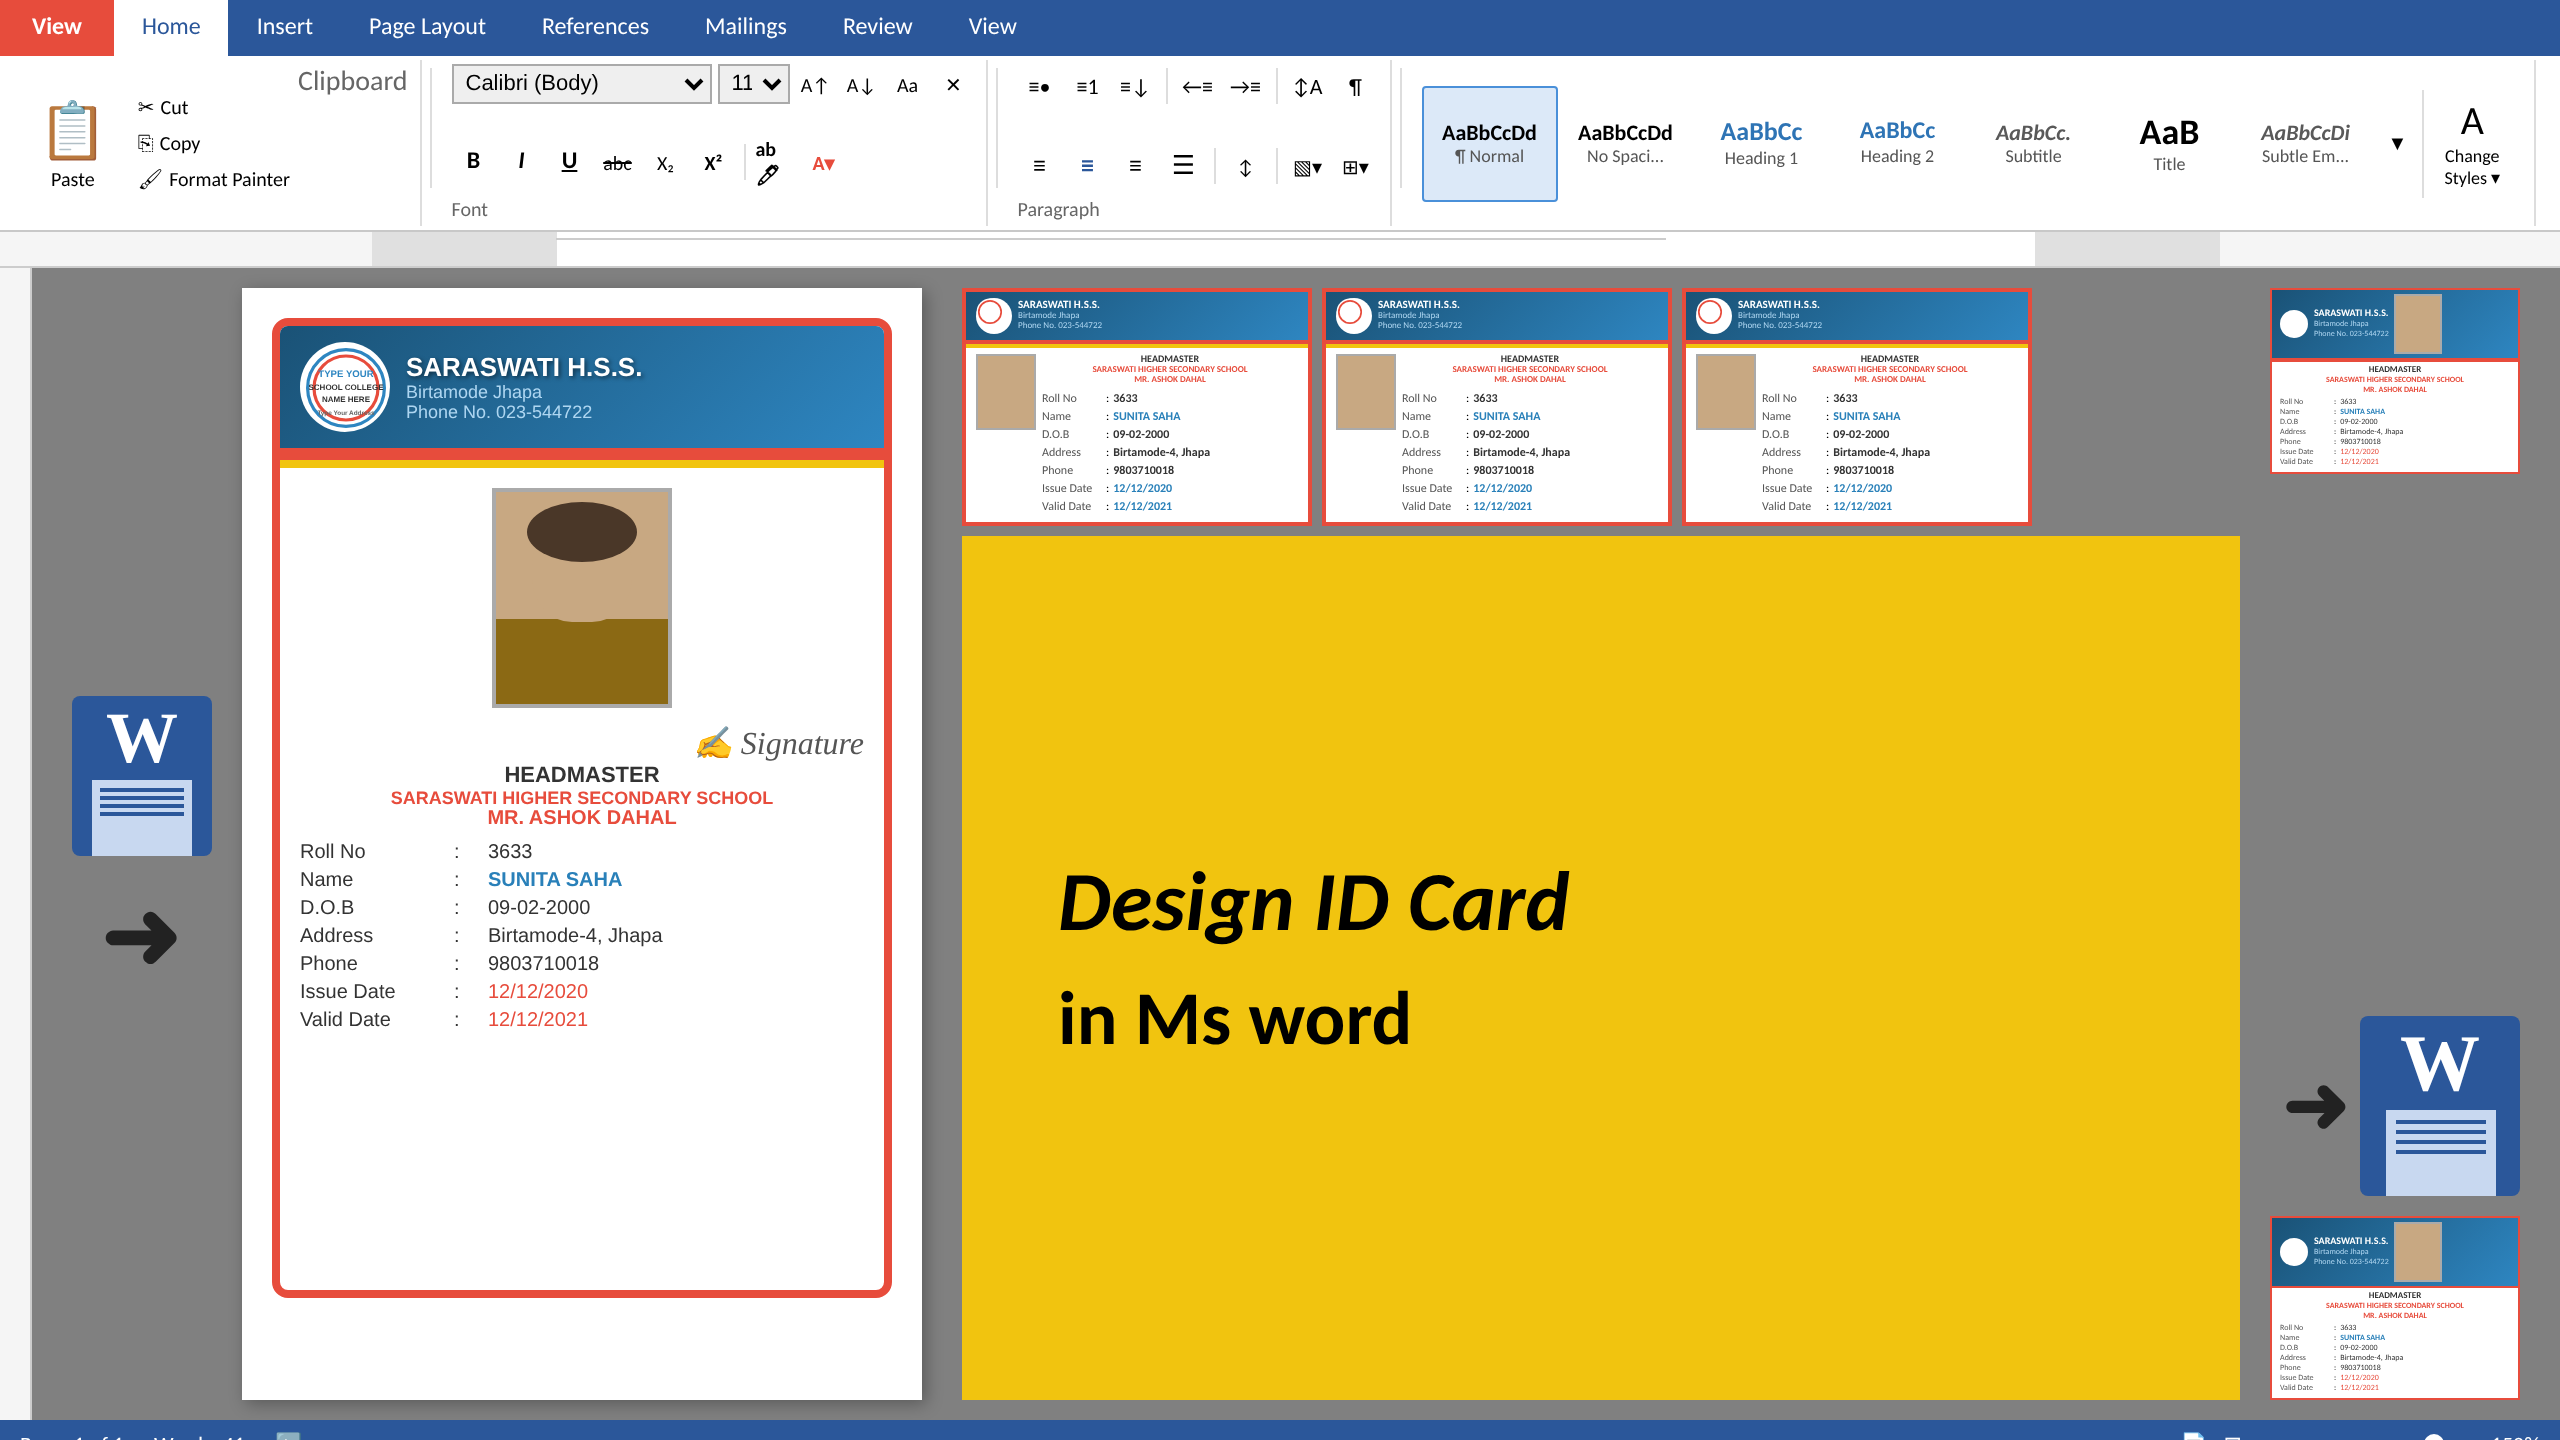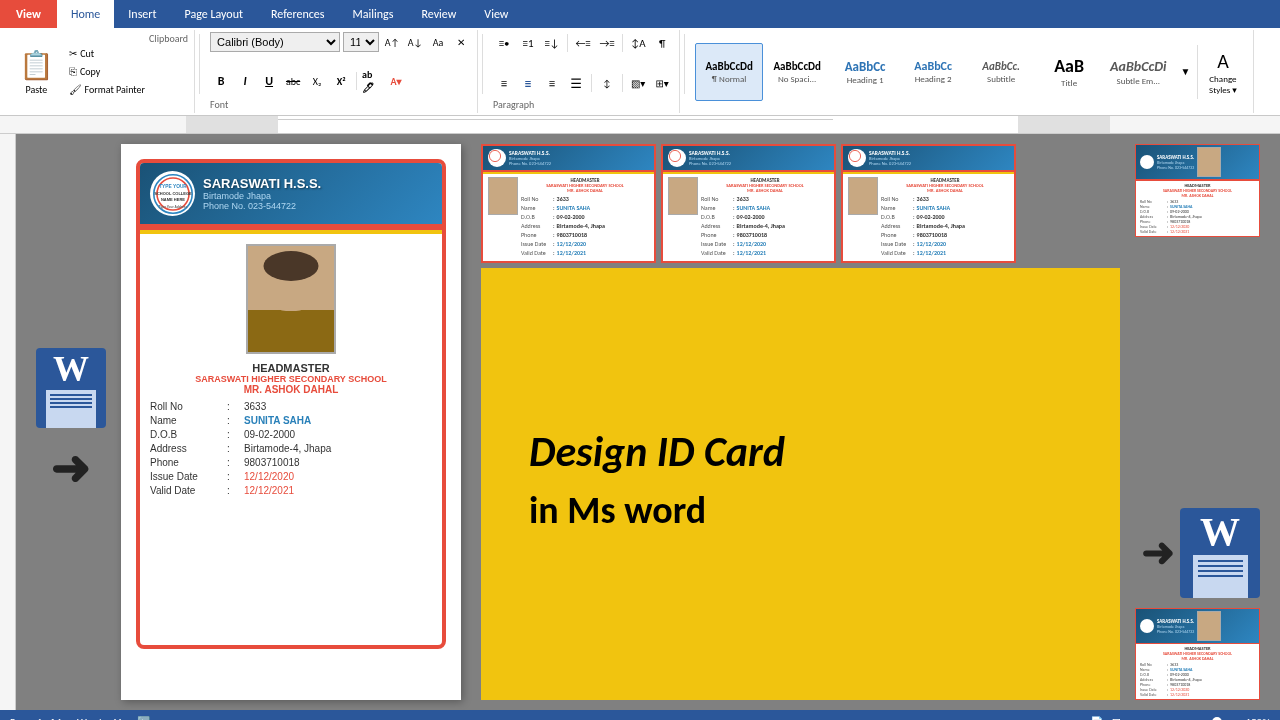--- a/index.html
+++ b/index.html
@@ -161,21 +161,21 @@
           <div class="clipboard-sub-btn">
             <span>⎘</span>
             <span>Copy</span>
           </div>
           <div class="clipboard-sub-btn">
             <span>🖌</span>
             <span>Format Painter</span>
           </div>
         </div>
       </div>
-      <div style="text-align:center; font-size:10px; color:#666; width:100%;">Clipboard</div>
+      <div style="text-align:center; font-size:14px; color:#666; width:100%;">Clipboard</div>
     </div>
     <div class="ribbon-sep"></div>
 
     <div class="ribbon-group" style="align-items:flex-start; min-width:180px;">
       <div class="ribbon-group-content" style="flex-direction:column; align-items:flex-start;">
         <div class="font-group-row">
           <select class="font-select">
             <option>Calibri (Body)</option>
           </select>
           <select class="font-size-select">
@@ -251,21 +251,21 @@
         </div>
         <div class="style-item">
           <div class="style-preview" style="font-size:11px; color:#595959; font-style:italic;">AaBbCc.</div>
           <div class="style-label">Subtitle</div>
         </div>
         <div class="style-item">
           <div class="style-preview" style="font-size:18px; color:#000; font-weight:bold;">AaB</div>
           <div class="style-label">Title</div>
         </div>
         <div class="style-item">
-          <div class="style-preview" style="font-size:14px; color:#595959; font-style:italic;">AaBbCcDi</div>
+          <div class="style-preview" style="font-size:11px; color:#595959; font-style:italic;">AaBbCcDi</div>
           <div class="style-label">Subtle Em...</div>
         </div>
         <div class="style-item" style="min-width:20px;">
           <div style="font-size:10px;">▼</div>
         </div>
       </div>
       <div class="change-styles-btn">
         <span style="font-size:20px;">A</span>
         <span style="font-size:9px; white-space:nowrap;">Change</span>
         <span style="font-size:9px; white-space:nowrap;">Styles ▾</span>
@@ -319,20 +319,21 @@
           </div>
         </div>
         <div class="id-card-red-stripe"></div>
         <div class="id-card-yellow-stripe"></div>
         <div class="id-card-body">
           <div class="id-card-photo-section">
             <div class="id-card-photo">
               <div class="photo-face"></div>
             </div>
           </div>
+          <div class="id-card-signature">✍ Signature</div>
           <div class="id-card-authority">
             <div class="id-card-headmaster">HEADMASTER</div>
             <div class="id-card-school-full">SARASWATI HIGHER SECONDARY SCHOOL</div>
             <div class="id-card-mr">MR. ASHOK DAHAL</div>
           </div>
           <div class="id-card-details">
             <div class="detail-row">
                 <span class="detail-label">Roll No</span>
                 <span class="detail-colon">:</span>
                 <span class="detail-value">3633</span>

